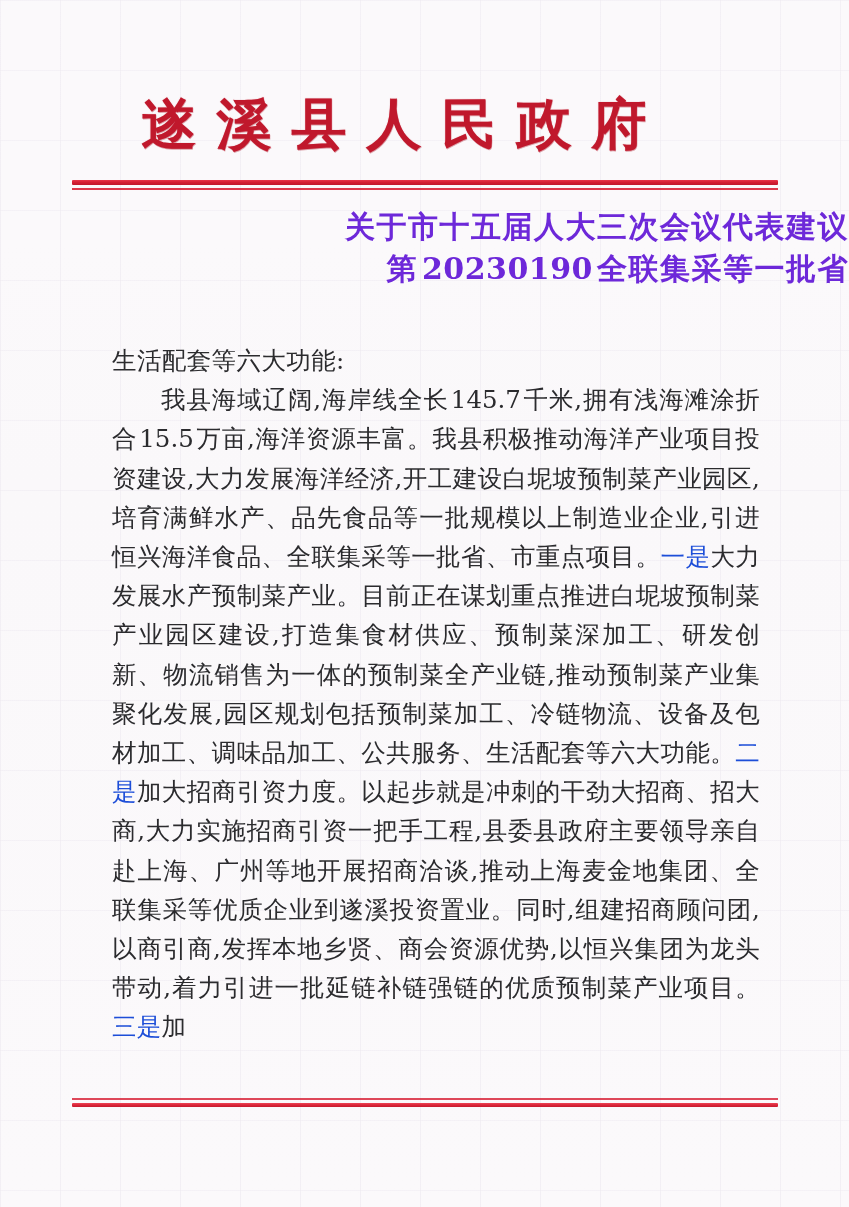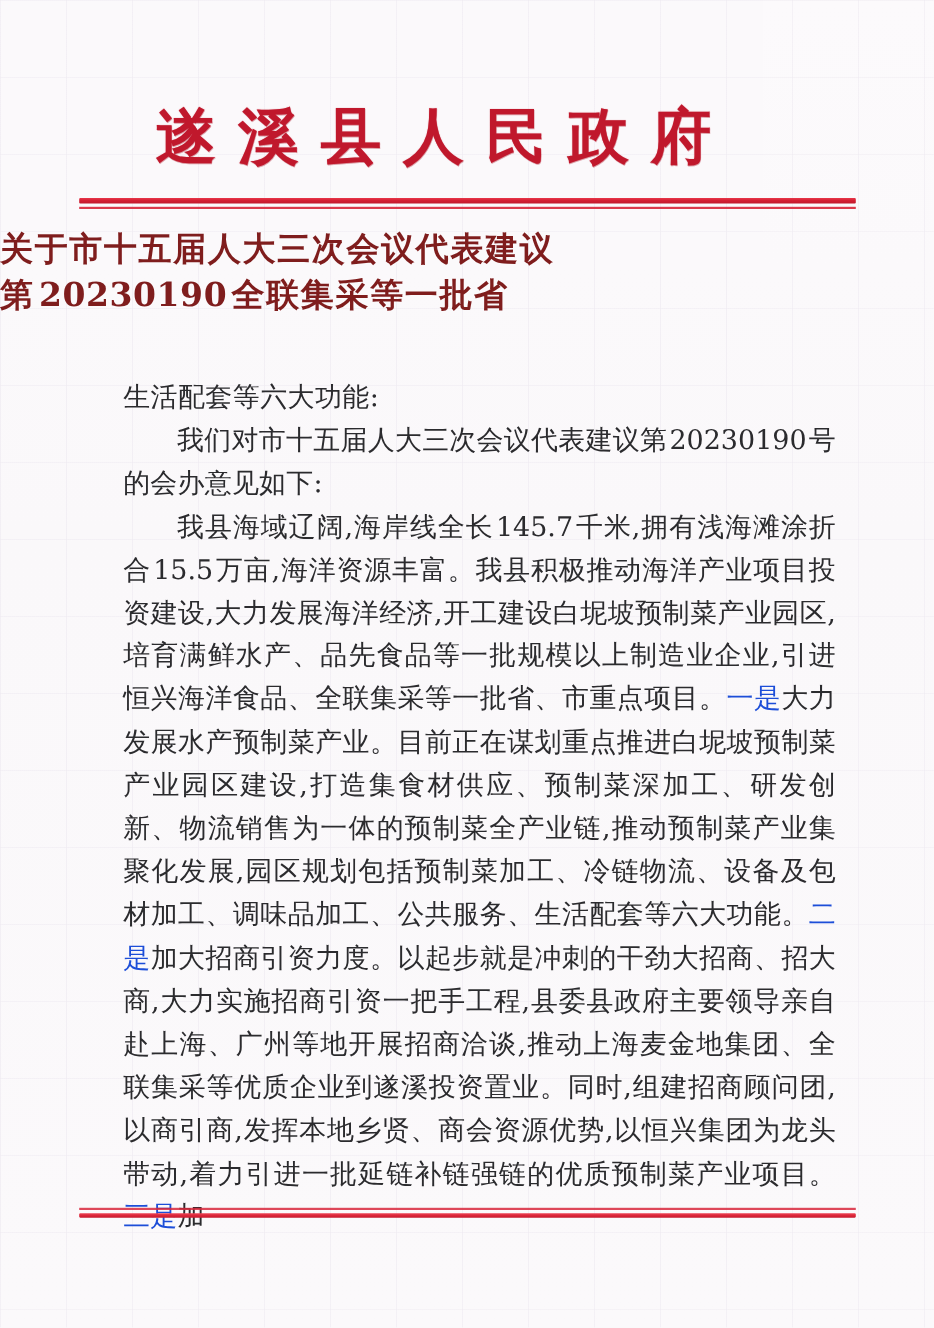--- a/index.html
+++ b/index.html
@@ -75,22 +75,22 @@
     background: #d8283c;
     opacity: 0.92;
   }
 
   
   .doc-title {
     position: absolute;
     left: 0;
     top: 206px;
     width: 849px;
-    text-align: left;
-    color: #7f1d1d;
+    text-align: right;
+    color: #6d28d9;
     font-family: "DejaVu Serif", "Liberation Serif", serif;
     font-weight: 700;
     font-size: 30px;
     line-height: 42px;
     letter-spacing: 1.5px;
   }
   .doc-title .tline {
     display: block;
     white-space: nowrap;
   }
@@ -169,21 +169,20 @@
   <div class="doc-title">
     <span class="tline">关于市十五届人大三次会议代表建议</span>
     <span class="tline">
       <span>第</span><span class="num">20230190</span><span>全联集采等一批省</span>
     </span>
   </div>
 
   <div class="body-block">
     <p class="addressee">生活配套等六大功能:</p>
     <div id="paragraph-host">
-        <p class="para indent"><span>我们对市十五届人大三次会议代表建议第</span><span class="latin">20230190</span><span>号的会办意见如下:</span></p>
         <p class="para indent"><span>我县海域辽阔,海岸线全长</span><span class="latin">145.7</span><span>千米,拥有浅海滩涂折合</span><span class="latin">15.5</span><span>万亩,海洋资源丰富。我县积极推动海洋产业项目投资建设,大力发展海洋经济,开工建设白坭坡预制菜产业园区,培育满鲜水产、品先食品等一批规模以上制造业企业,引进恒兴海洋食品、全联集采等一批省、市重点项目。</span><span class="bold-run">一是</span><span>大力发展水产预制菜产业。目前正在谋划重点推进白坭坡预制菜产业园区建设,打造集食材供应、预制菜深加工、研发创新、物流销售为一体的预制菜全产业链,推动预制菜产业集聚化发展,园区规划包括预制菜加工、冷链物流、设备及包材加工、调味品加工、公共服务、生活配套等六大功能。</span><span class="bold-run">二是</span><span>加大招商引资力度。以起步就是冲刺的干劲大招商、招大商,大力实施招商引资一把手工程,县委县政府主要领导亲自赴上海、广州等地开展招商洽谈,推动上海麦金地集团、全联集采等优质企业到遂溪投资置业。同时,组建招商顾问团,以商引商,发挥本地乡贤、商会资源优势,以恒兴集团为龙头带动,着力引进一批延链补链强链的优质预制菜产业项目。</span><span class="bold-run">三是</span><span>加</span></p>
       </div>
   </div>
 
   <div class="footer-rules">
     <div class="rule-thin"></div>
     <div class="rule-gap-sm"></div>
     <div class="rule-thick"></div>
   </div>
 

